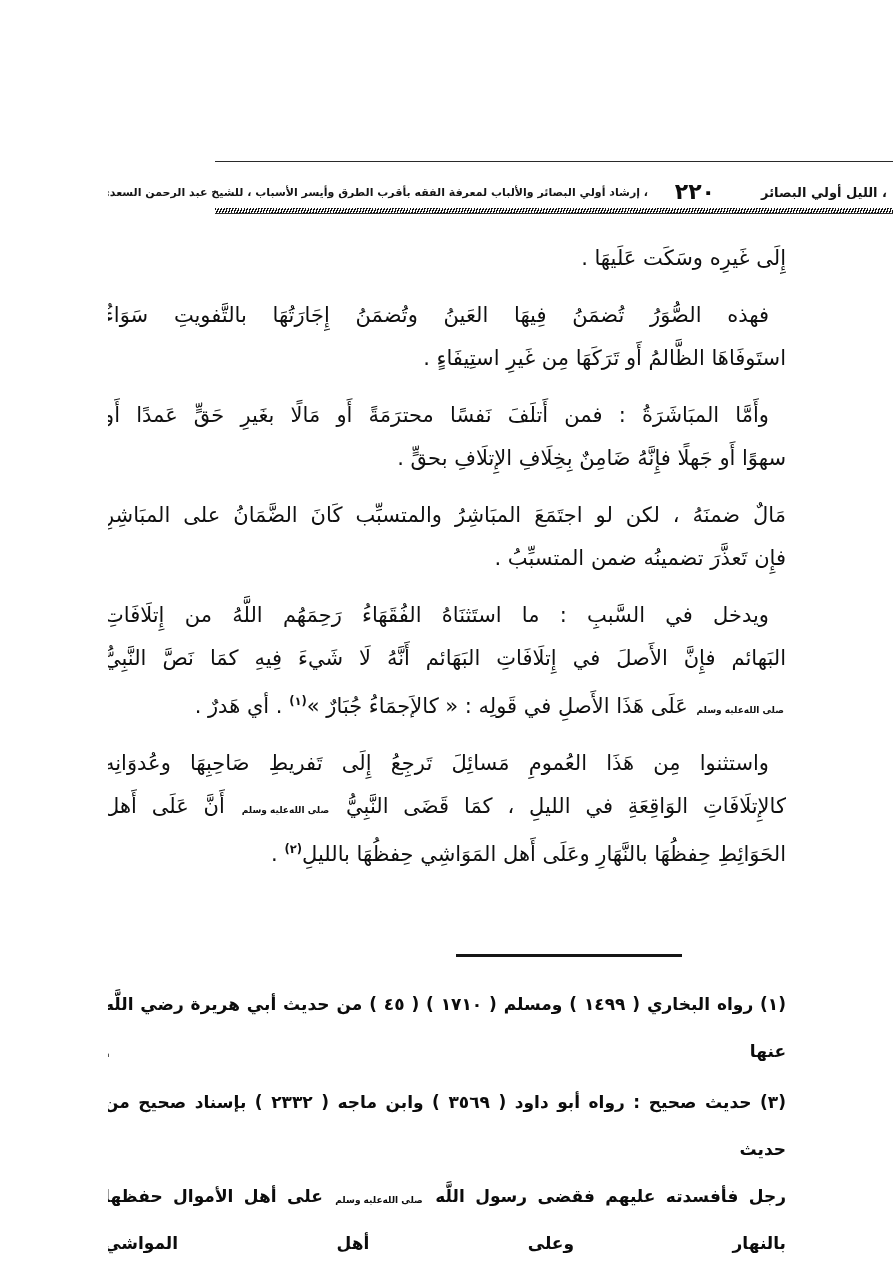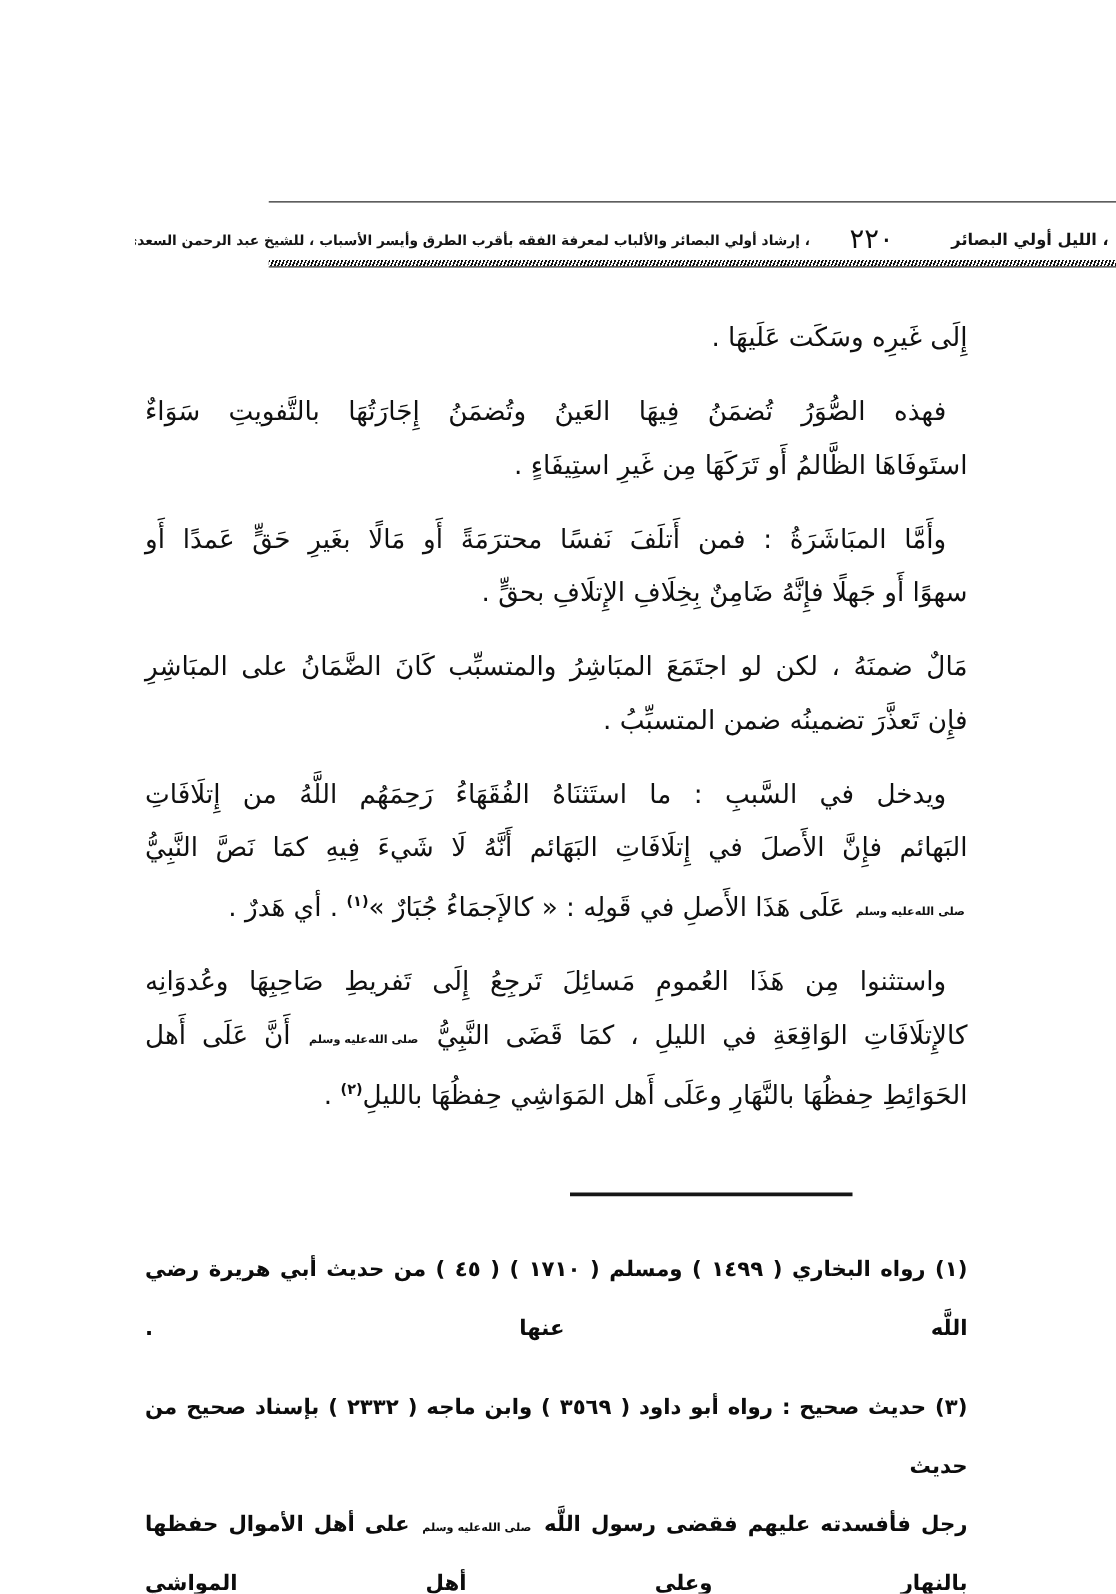--- a/index.html
+++ b/index.html
@@ -15,25 +15,25 @@
     border-bottom:0.6px solid #333;
   }
   .header-title{
     position:absolute;top:186px;right:245px;font-size:11px;font-weight:bold;
     letter-spacing:0;white-space:nowrap;color:#141414;
   }
   .header-fragment{
     position:absolute;top:185px;right:6px;font-size:13px;font-weight:bold;white-space:nowrap;color:#141414;
   }
   .page-number{
-    position:absolute;top:179px;right:178px;font-size:22px;font-weight:normal;color:#0d0d0d;letter-spacing:2px;
+    position:absolute;top:179px;right:178px;font-size:22px;font-weight:bold;color:#0d0d0d;letter-spacing:2px;
   }
   
   .body-block{position:absolute;top:233px;right:103px;width:690px;font-size:21px;line-height:43px;}
-  .para{margin:16px;}
+  .para{margin:4px;}
   .para + .para{margin-top:14px;}
   .line{width:100%;}
   .line.justify{text-align:justify;text-align-last:justify;}
   .line.start{text-align:right;text-align-last:right;}
   .line.indent{padding-right:17px;box-sizing:border-box;}
   sup.fnref{font-size:0.55em;vertical-align:super;font-weight:bold;}
   .saw{
     display:inline-flex;flex-direction:row;align-items:center;justify-content:center;
     font-size:9px;line-height:1.12;font-weight:bold;vertical-align:middle;
     transform:translateY(3px);margin:0 2px;

